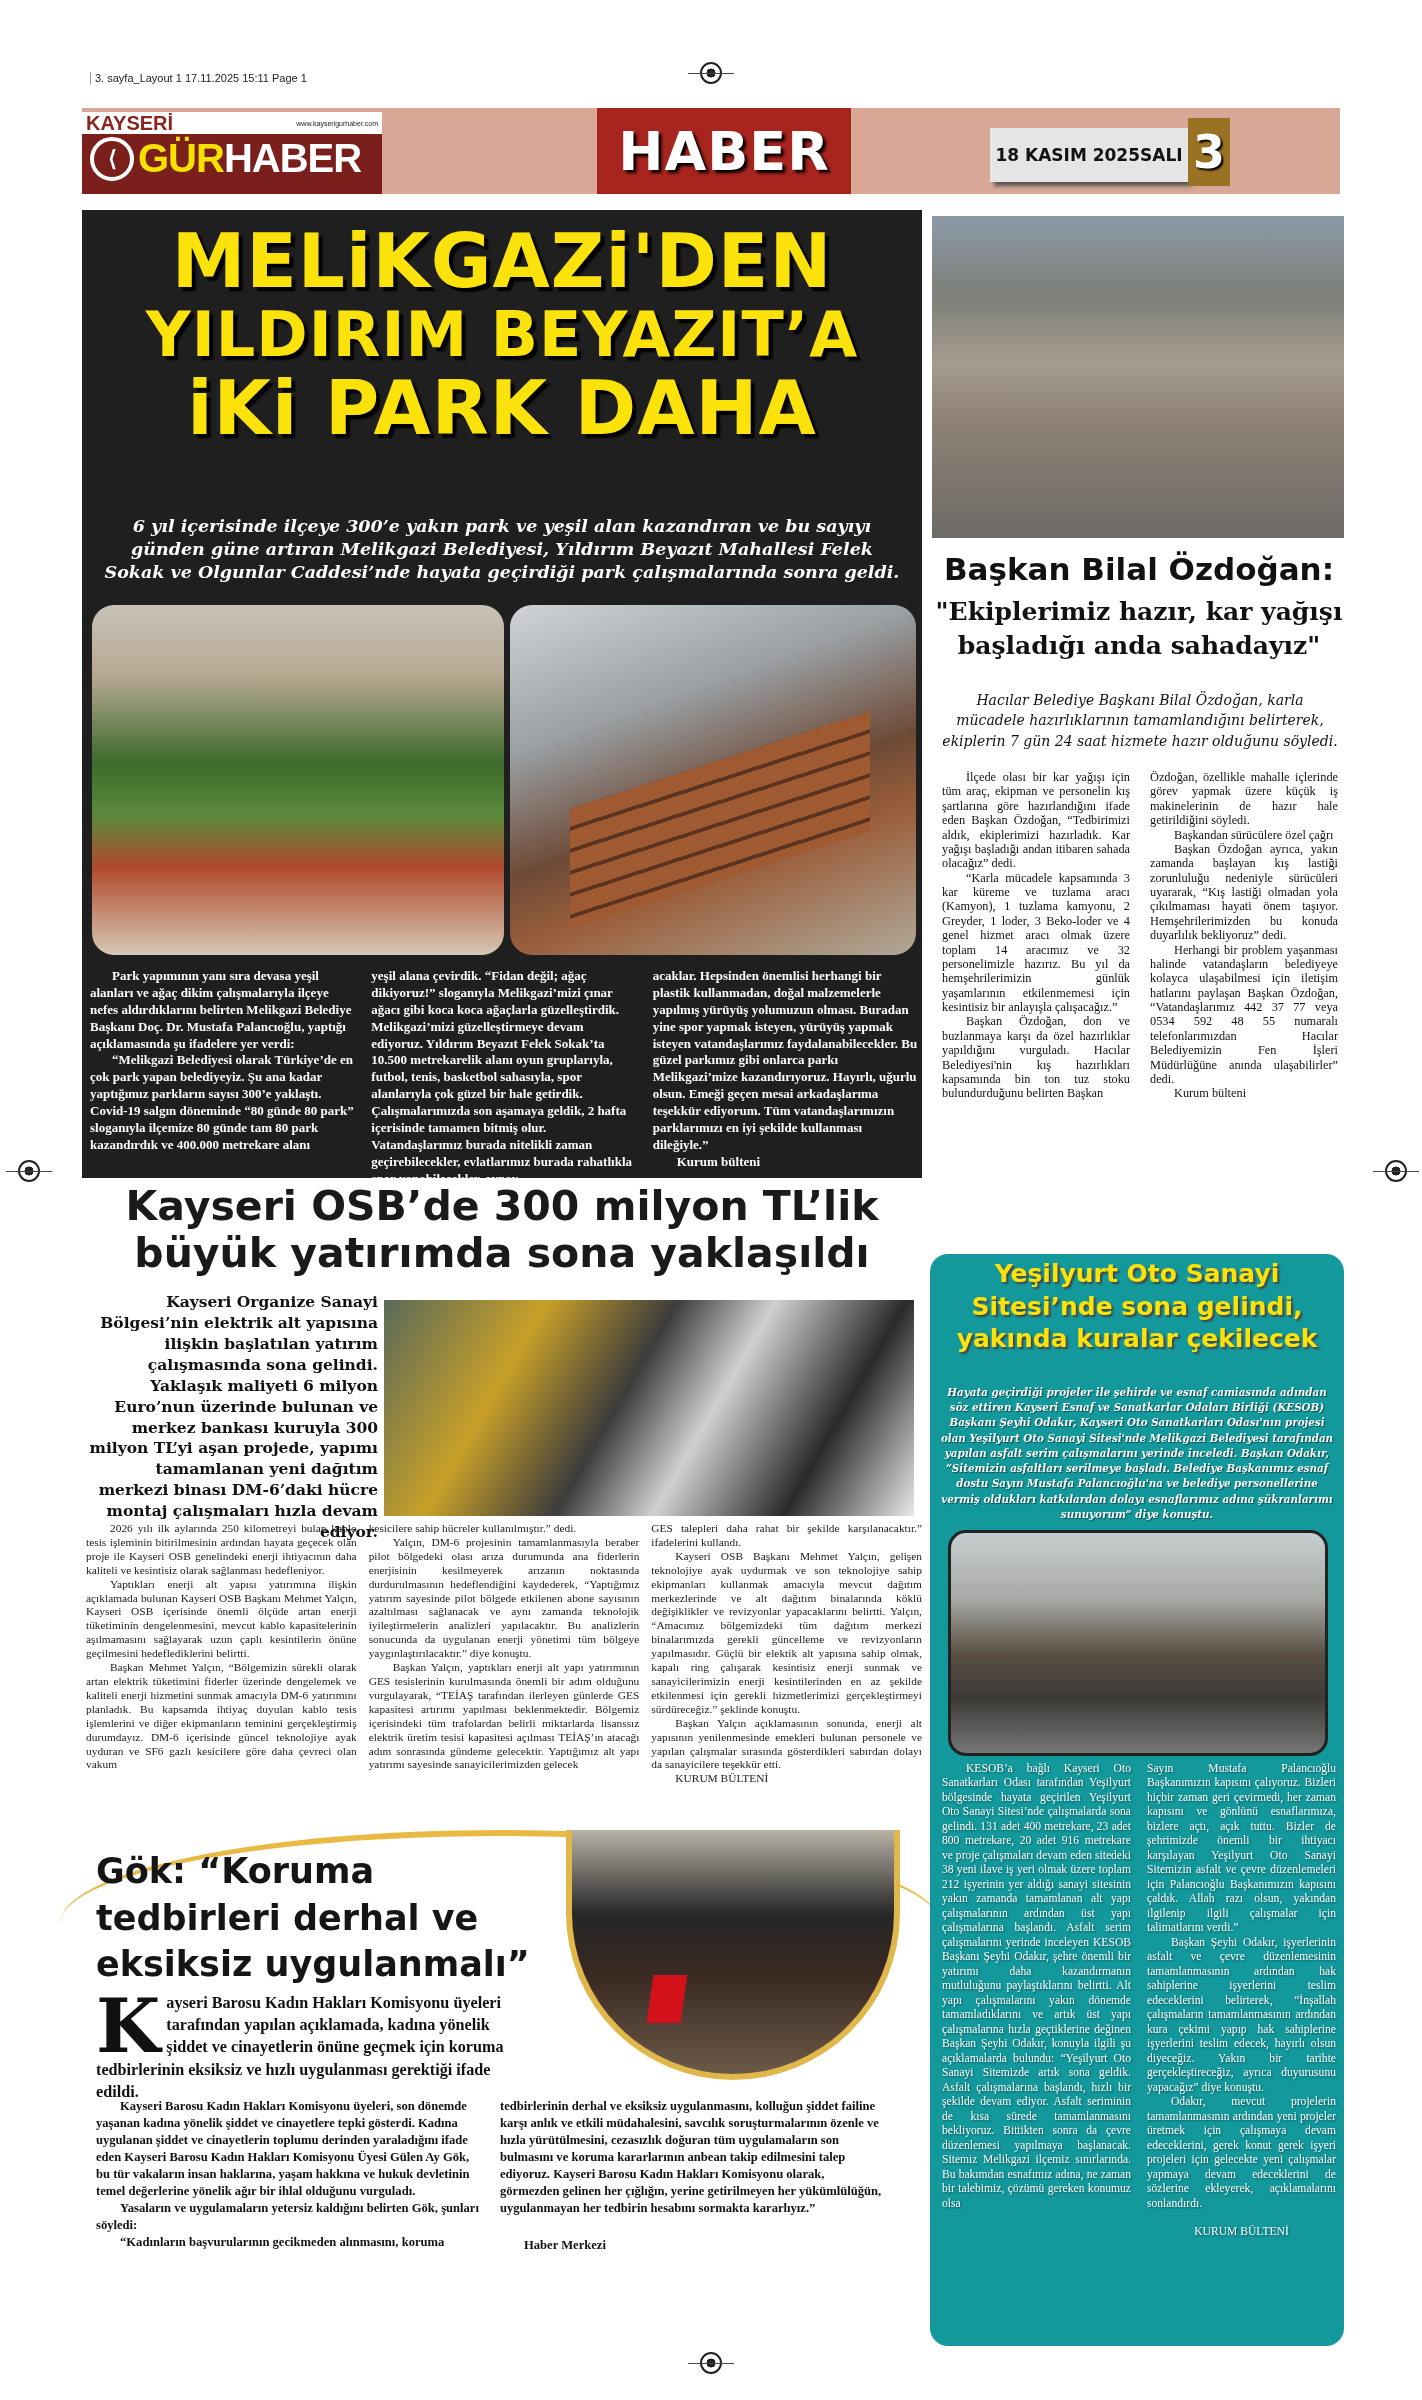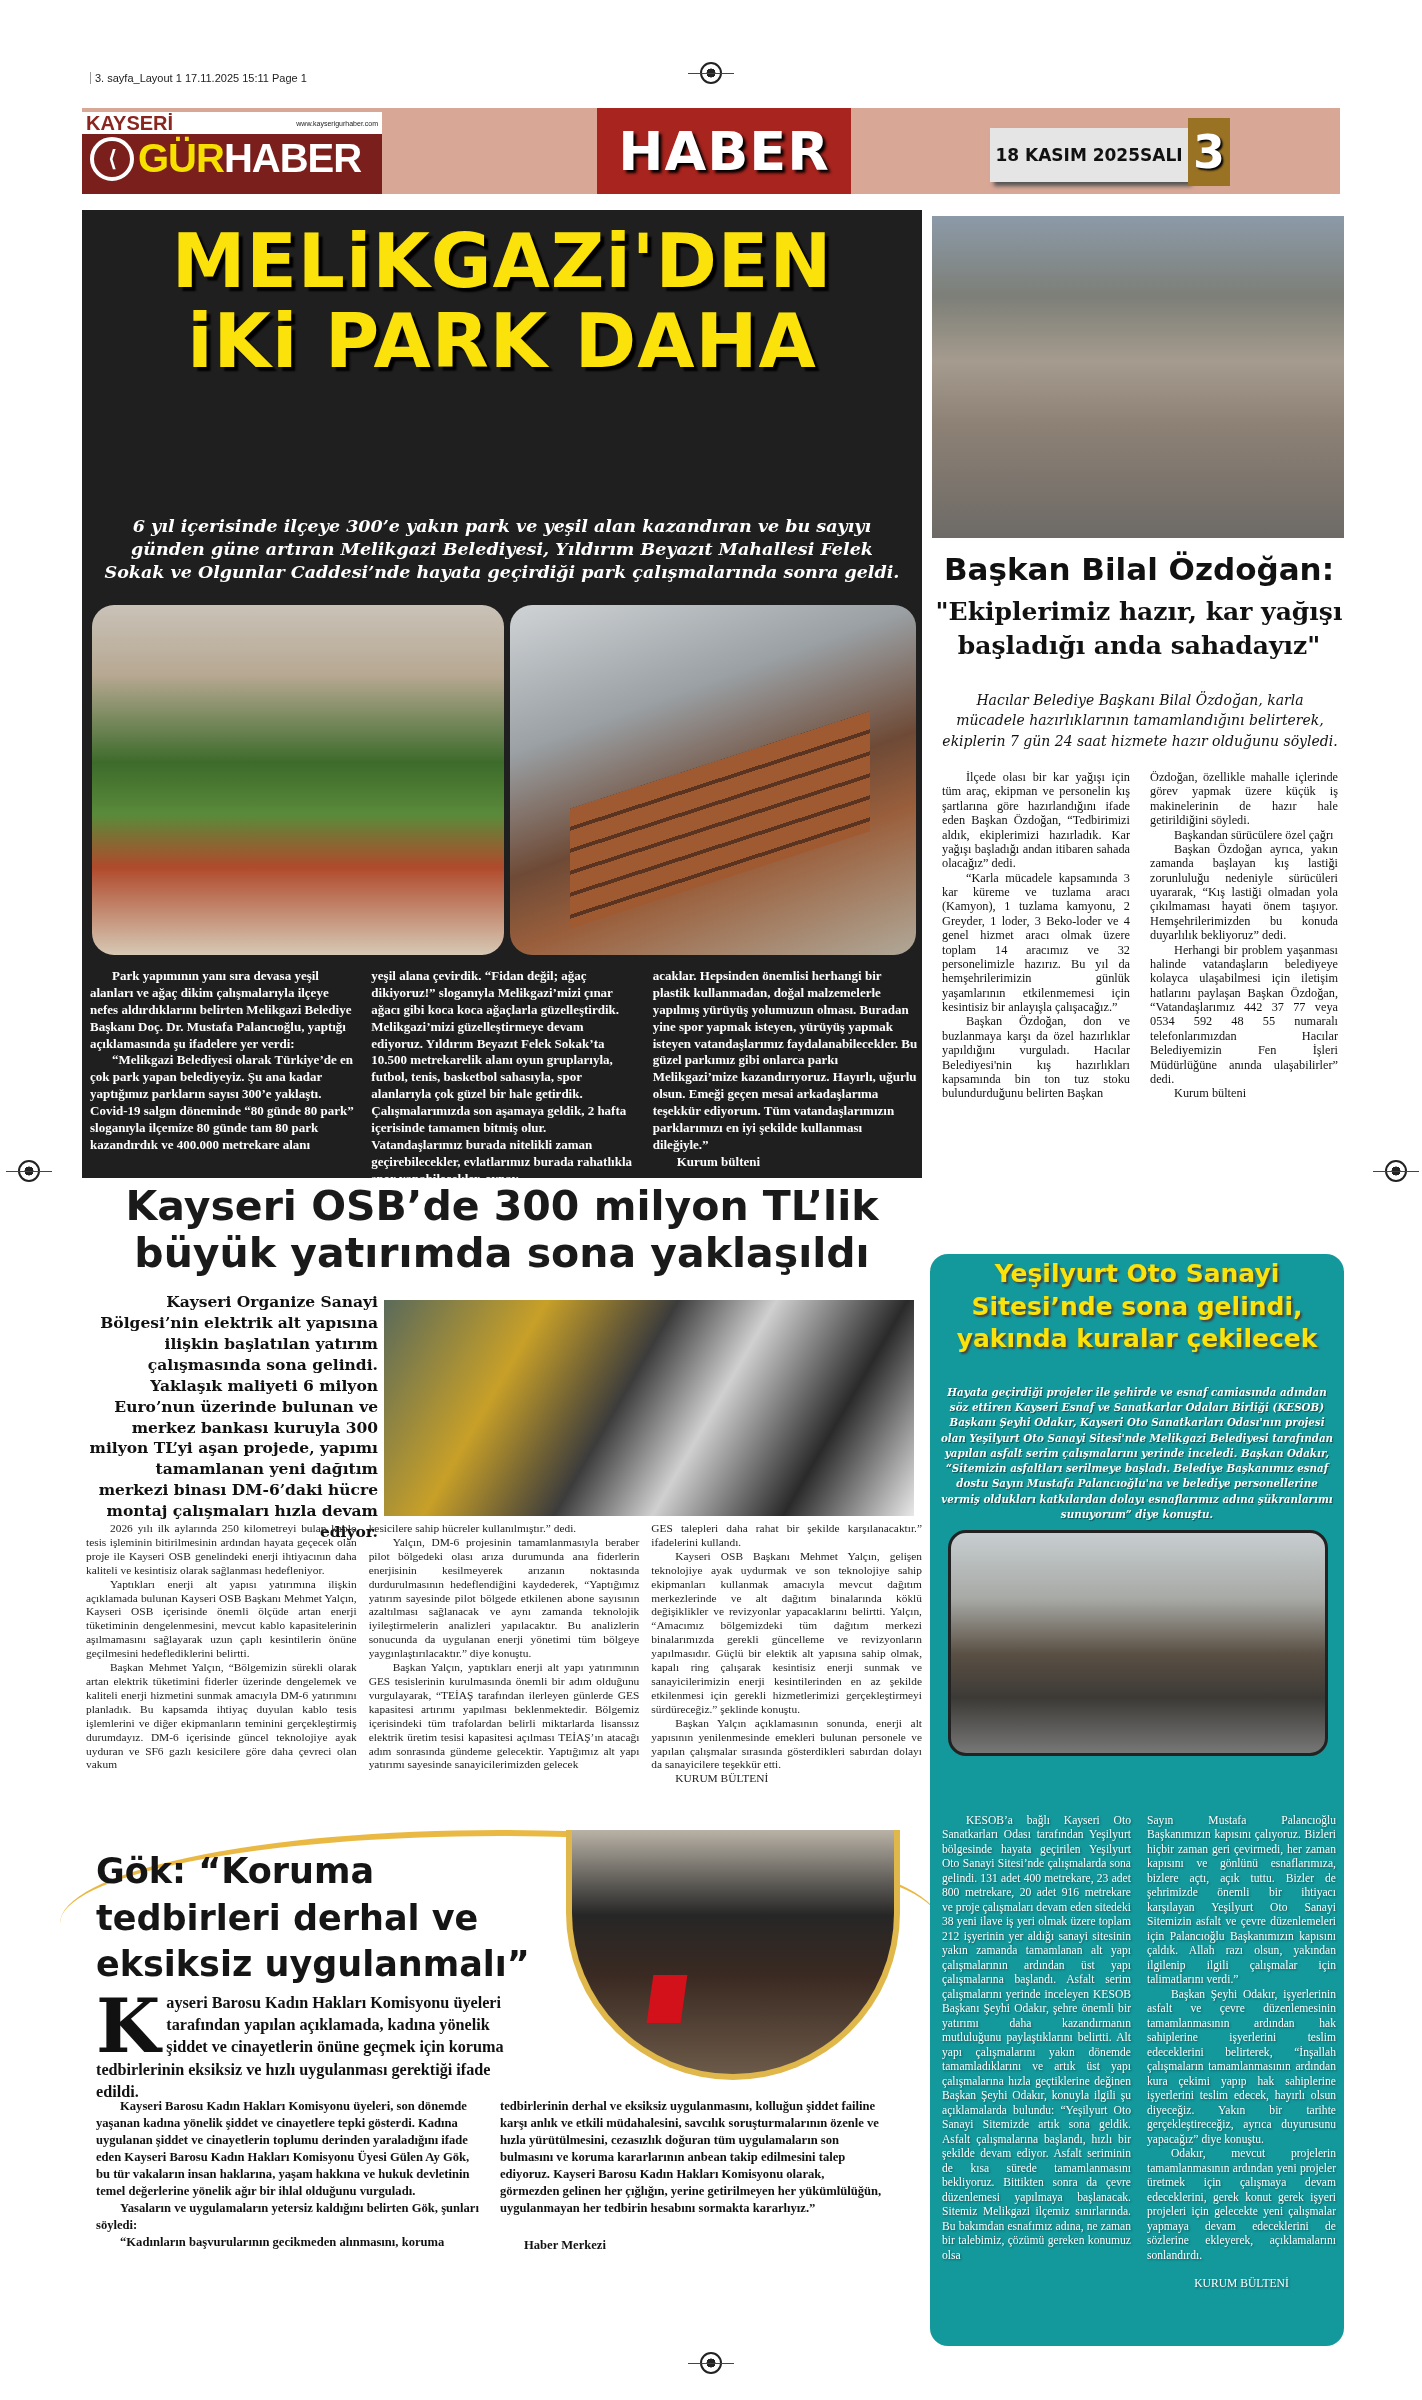--- a/index.html
+++ b/index.html
@@ -52,21 +52,21 @@
 .flag{left:650px;top:1975px;width:34px;height:48px;background:#d3111b;transform:skewX(-8deg)}
 .gok-lead{left:96px;top:1992px;width:420px;font-family:"Liberation Serif",serif;font-weight:bold;font-size:16.2px;line-height:1.37}
 .dropcap{float:left;font-family:"DejaVu Serif",serif;font-weight:900;font-size:74px;line-height:0.82;margin:4px 6px 0 0}
 .gok-cols{left:96px;top:2098px;width:790px;display:grid;grid-template-columns:1fr 1fr;gap:18px;font-family:"Liberation Serif",serif;font-weight:bold;font-size:12.6px;line-height:1.35}
 .gok-cols p{text-indent:24px}
 
 .teal{left:930px;top:1254px;width:414px;height:1092px;background:#13989c;border-radius:18px}
 .teal-title{left:934px;top:1258px;width:406px;text-align:center;font-family:"DejaVu Sans",sans-serif;font-weight:900;font-size:25px;line-height:1.3;color:#fbe20b;text-shadow:2px 2px 2px #444}
 .teal-lead{left:940px;top:1385px;width:394px;text-align:center;font-family:"DejaVu Serif",serif;font-style:italic;font-weight:bold;color:#fff;font-size:10.3px;line-height:1.48;text-shadow:1px 1px 1px #0a4a4a}
 .teal-photo{left:948px;top:1530px;width:380px;height:226px;border-radius:18px;border:3px solid #222;background:linear-gradient(180deg,#c7cdd0 0%,#a7a9a5 30%,#5a5044 55%,#3c3a36 75%,#777 100%)}
-.teal-cols{left:942px;top:1814px;width:394px;display:grid;grid-template-columns:1fr 1fr;gap:16px;color:#fff;font-size:11.6px;line-height:1.25;text-align:justify;text-shadow:1px 1px 2px #0b5556}
+.teal-cols{left:942px;top:1762px;width:394px;display:grid;grid-template-columns:1fr 1fr;gap:16px;color:#fff;font-size:11.6px;line-height:1.25;text-align:justify;text-shadow:1px 1px 2px #0b5556}
 .teal-cols p{text-indent:24px}
 .center{text-align:center;text-indent:0 !important;margin-top:14px}
 </style>
 </head>
 <body>
 
 <div class="abs slug">3. sayfa_Layout 1  17.11.2025  15:11  Page 1</div>
 <div class="abs reg" style="left:700px;top:62px"></div>
 <div class="abs reg" style="left:18px;top:1160px"></div>
 <div class="abs reg" style="left:1385px;top:1160px"></div>
@@ -87,20 +87,21 @@
   </div>
 <div class="abs date-box">
   <span>18 KASIM 2025</span>
   <span>SALI</span>
 </div>
 <div class="abs pg-box">3</div>
 
 <div class="abs lead"></div>
 <div class="abs lead-title">
   <div>MELiKGAZi'DEN</div>
+  <div style="font-size:62px">YILDIRIM BEYAZIT’A</div>
   <div>iKi PARK DAHA</div>
 </div>
 <div class="abs lead-sub">6 yıl içerisinde ilçeye 300’e yakın park ve yeşil alan kazandıran ve bu sayıyı günden güne artıran Melikgazi Belediyesi, Yıldırım Beyazıt Mahallesi Felek Sokak ve Olgunlar Caddesi’nde hayata geçirdiği park çalışmalarında sonra geldi.</div>
 <div class="abs park1"></div>
 <div class="abs park2"></div>
 <div class="abs bench"></div>
 <div class="abs cols3">
   <div>
       <p>Park yapımının yanı sıra devasa yeşil alanları ve ağaç dikim çalışmalarıyla ilçeye nefes aldırdıklarını belirten Melikgazi Belediye Başkanı Doç. Dr. Mustafa Palancıoğlu, yaptığı açıklamasında şu ifadelere yer verdi:</p>
       <p>“Melikgazi Belediyesi olarak Türkiye’de en çok park yapan belediyeyiz. Şu ana kadar yaptığımız parkların sayısı 300’e yaklaştı. Covid-19 salgın döneminde “80 günde 80 park” sloganıyla ilçemize 80 günde tam 80 park kazandırdık ve 400.000 metrekare alanı</p>

